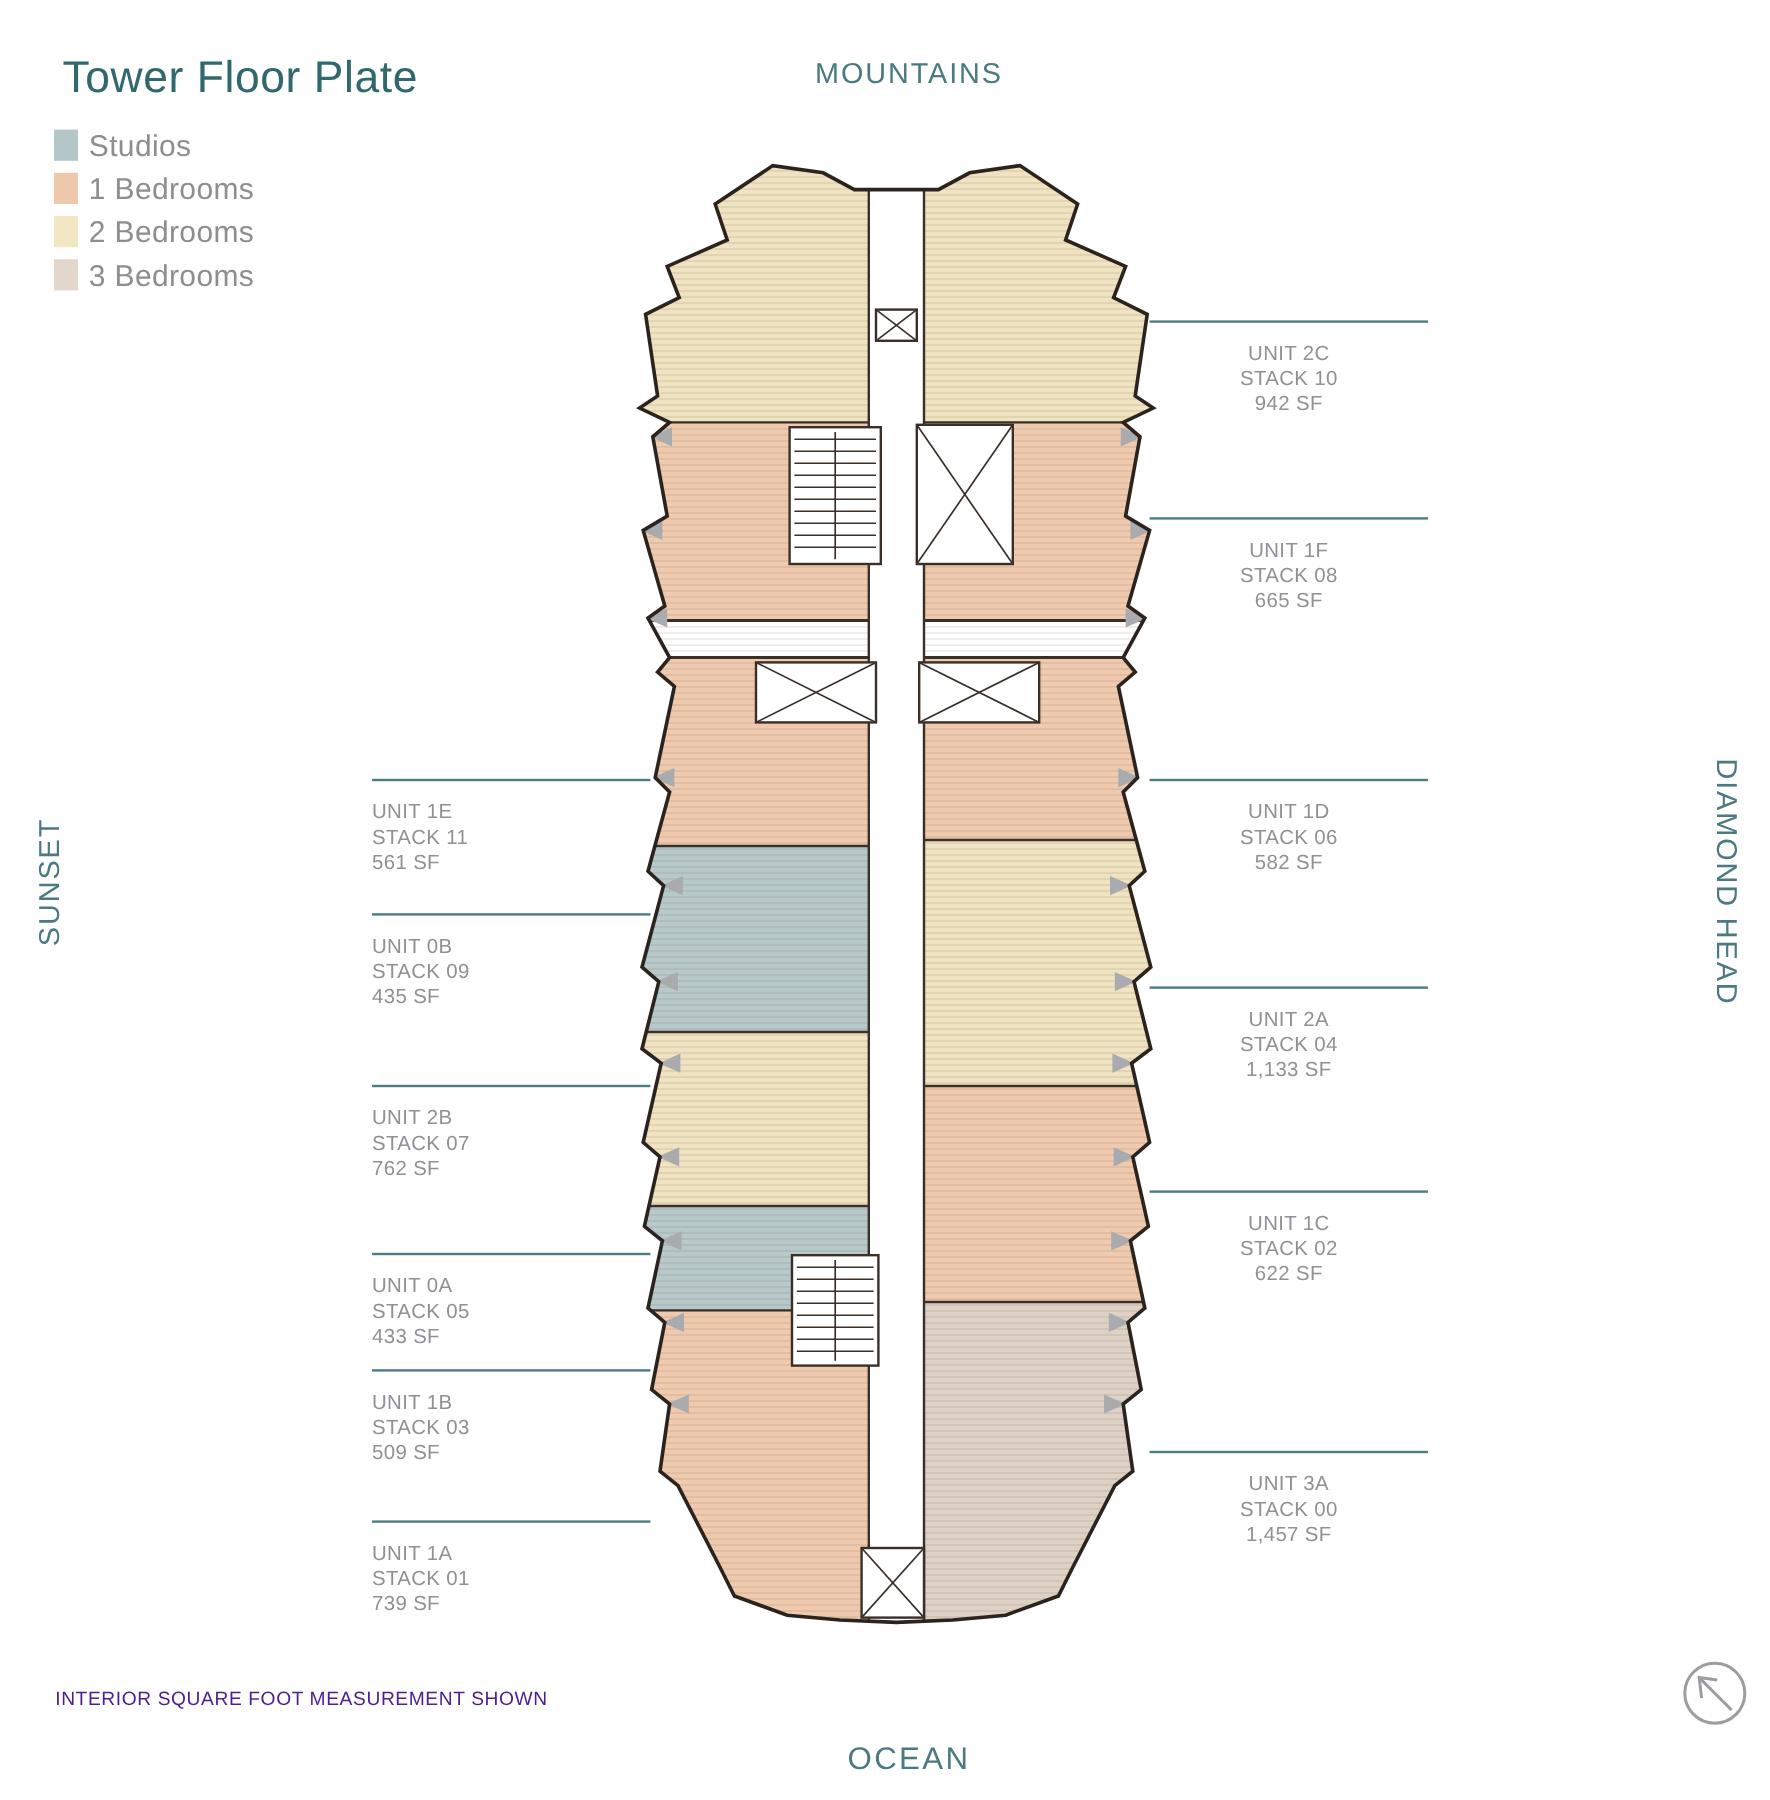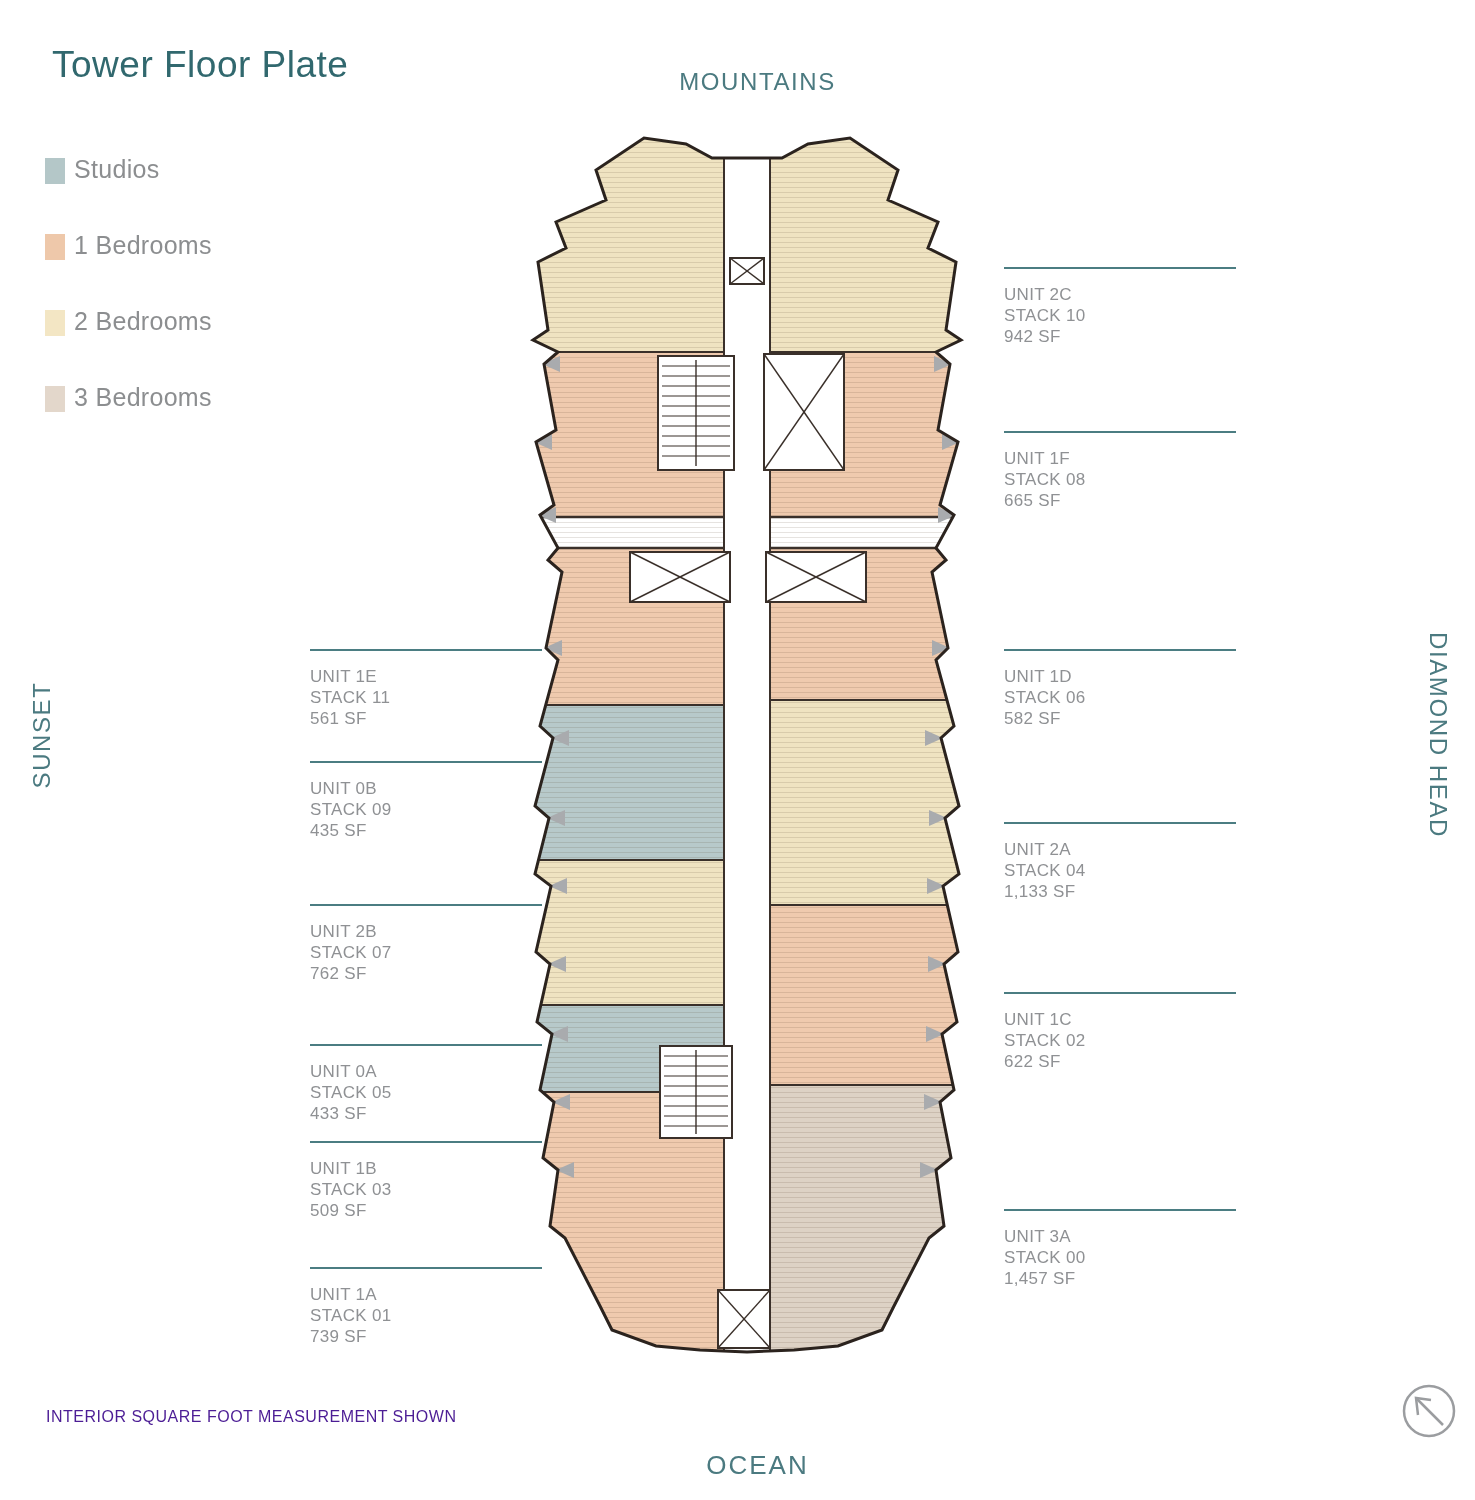--- a/index.html
+++ b/index.html
@@ -3,34 +3,34 @@
 <meta charset="utf-8">
 <style>
   html,body{margin:0;padding:0;background:#ffffff;}
   .page{position:relative;width:1475px;height:1500px;background:#ffffff;
         font-family:"Liberation Sans",sans-serif;overflow:hidden;padding-left:40px;}
 
   .title{position:absolute;left:52px;top:44px;font-size:37px;color:#31686e;
          letter-spacing:.5px;font-weight:400;}
 
   .legend{position:absolute;left:45px;top:108px;}
-  .legend-row{display:flex;align-items:flex-end;height:36px;margin-top:40px;}
+  .legend-row{display:flex;align-items:flex-start;height:36px;}
   .swatch{width:20px;height:26px;margin-right:9px;flex:0 0 auto;}
   .legend-label{font-size:25px;color:#8c8e90;letter-spacing:.3px;}
 
   .dir{position:absolute;color:#4b7a80;font-size:24px;letter-spacing:1.6px;}
-  .dir-top{left:50%;top:68px;transform:translateX(-50%);}
+  .dir-top{left:50%;top:48px;transform:translateX(-50%);}
   .dir-bottom{left:50%;top:1450px;transform:translateX(-50%);font-size:26px;letter-spacing:2px;}
   .dir-left{left:28px;top:735px;writing-mode:vertical-rl;transform:translate(0,-50%) rotate(180deg);}
   .dir-right{left:1424px;top:735px;writing-mode:vertical-rl;transform:translate(0,-50%);}
 
   .ulabel{position:absolute;width:232px;font-size:17px;line-height:21px;
           color:#8f9194;letter-spacing:.3px;}
   .ulabel.left{left:310px;text-align:left;}
-  .ulabel.right{left:1004px;text-align:left;}
+  .ulabel.right{left:958px;text-align:center;}
   .pline{height:2px;background:#4b7d82;margin-bottom:15px;}
 
   .footnote{position:absolute;left:46px;top:1408px;font-size:16px;
             color:#4c1d95;letter-spacing:.5px;}
 
   #plan-svg{position:absolute;left:0;top:0;}
   .compass{position:absolute;left:1398px;top:1380px;}
 </style>
 </head>
 <body>

